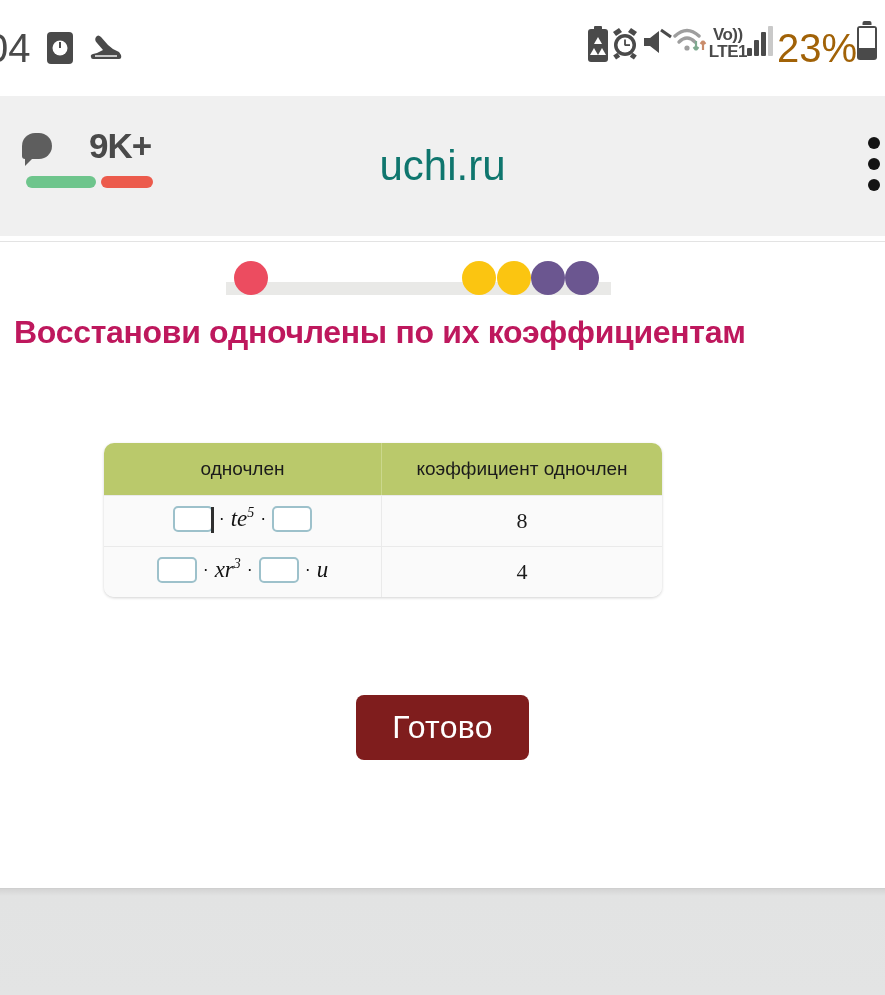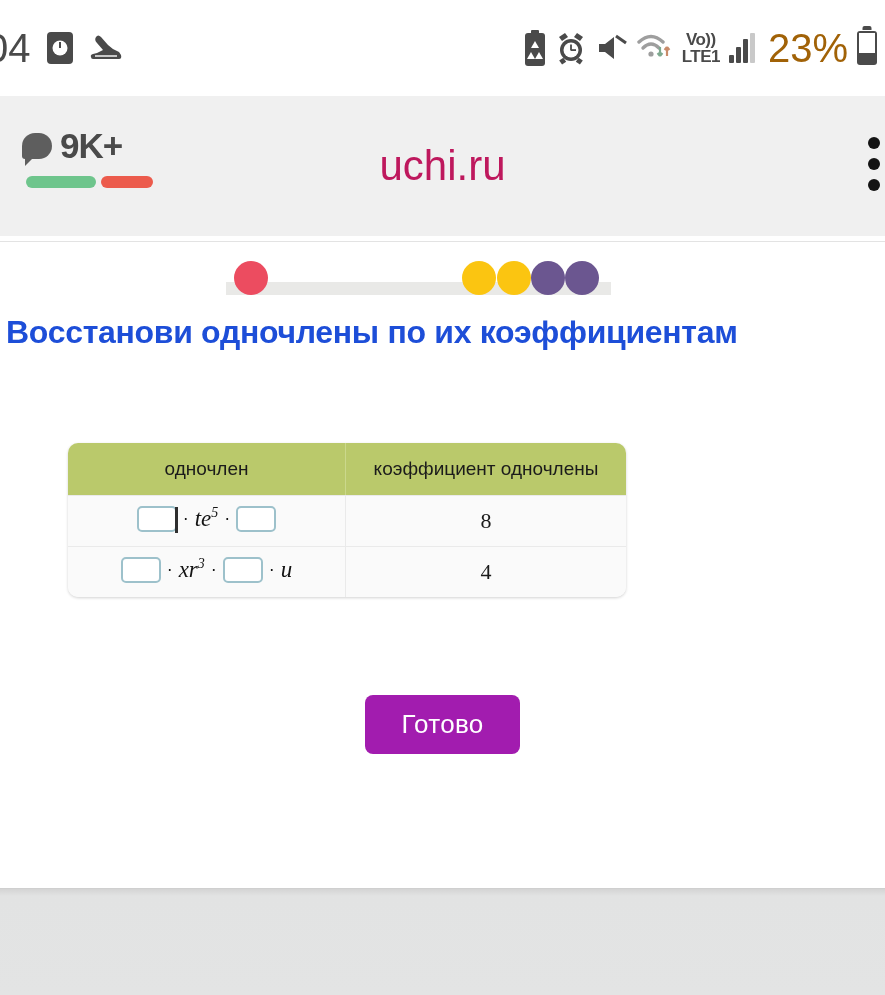--- a/index.html
+++ b/index.html
@@ -15,21 +15,21 @@
     position: absolute; top: 0; left: 0; width: 885px; height: 96px;
     background: #ffffff;
     display: flex; align-items: center; justify-content: space-between;
     padding: 0 8px 0 0;
   }
   .sb-left { display: flex; align-items: center; gap: 16px; padding-left: 0px; }
   .sb-clock {
     font-size: 40px; color: #4a4a4a; letter-spacing: 0px;
     margin-left: -14px;
   }
-  .sb-right { display: flex; align-items: center; gap: 9px; }
+  .sb-right { display: flex; align-items: flex-start; }
   .sb-batt-pct { font-size: 40px; color: #a16207; margin-left: 4px; }
 
   .ic { display: inline-block; color: #4a4a4a; }
 
   
   .ic-clocksq {
     width: 26px; height: 32px; background: #4a4a4a; border-radius: 4px;
     position: relative;
   }
   .ic-clocksq::after {
@@ -83,28 +83,28 @@
   .chat-row { display:flex; align-items:center; gap:8px; }
   .bubble {
     width: 30px; height: 26px; background:#5e5e5e; border-radius: 13px 13px 13px 3px;
     position: relative;
   }
   .bubble::after{
     content:""; position:absolute; left:3px; bottom:-7px;
     border-left: 9px solid #5e5e5e;
     border-bottom: 9px solid transparent;
   }
-  .chat-count { font-size: 35px; font-weight: bold; color:#4a4a4a; letter-spacing:-1px; }
+  .chat-count { font-size: 35px; font-weight: bold; color:#4a4a4a; letter-spacing:-1px;margin-left:29px; }
   .bars2 { display:flex; gap:5px; margin-top:10px; margin-left: 4px; }
   .bars2 .g { width:70px; height:12px; border-radius:6px; }
 
   .brand {
     position:absolute; left:0; top:96px; width:885px; height:140px;
     display:flex; align-items:center; justify-content:center;
-    font-size: 42px; color:#be185d; font-weight: normal;
+    font-size: 42px; color:#0f766e; font-weight: normal;
     letter-spacing: 0px;
   }
   .kebab {
     position:absolute; right:-1px; top:133px;
     display:flex; flex-direction:column; gap:9px; align-items:center;
     padding: 4px 6px;
   }
   .kebab i { width:12px; height:12px; border-radius:50%; background:#141414; display:block; }
 
   
@@ -125,27 +125,27 @@
   }
   .dot { position:absolute; border-radius:50%; }
   .dot.red    { width:34px; height:34px; top:19px; left:234px;  background:#ec4c60; }
   .dot.y1     { width:34px; height:34px; top:19px; left:462px;  background:#fbc511; }
   .dot.y2     { width:34px; height:34px; top:19px; left:497px;  background:#fbc511; }
   .dot.p1     { width:34px; height:34px; top:19px; left:531px;  background:#6b5690; }
   .dot.p2     { width:34px; height:34px; top:19px; left:565px;  background:#6b5690; }
 
   .task-title {
     margin-top: 6px;
-    padding-left: 6px;
-    font-size: 32px; font-weight: bold; color:#1d4ed8;
+    padding-left: 14px;
+    font-size: 32px; font-weight: bold; color:#be185d;
     letter-spacing: -0.3px; white-space: nowrap;
   }
 
   
-  .tbl-wrap { margin: 92px 0 0 0; display:flex; justify-content:flex-start; padding-left:68px; }
+  .tbl-wrap { margin: 92px 0 0 0; display:flex; justify-content:flex-start; padding-left:104px; }
   .tbl {
     width: 558px;
     border-collapse: separate; border-spacing: 0;
     border-radius: 10px; overflow: hidden;
     box-shadow: 0 1px 3px rgba(0,0,0,0.18);
     background:#fafafa;
   }
   .tbl th {
     background:#bac96b; color:#1b1b1b; font-weight: normal;
     font-size: 19px; line-height: 24px;
@@ -175,22 +175,22 @@
     position: relative;
   }
   .inbox.focused::after {
     content:""; position:absolute; right: -3px; top: -1px;
     width: 3px; height: 26px; background:#2f2f2f;
   }
 
   
   .submit-wrap { margin-top: 98px; display:flex; justify-content:center; }
   .btn-done {
-    background:#a21caf; color:#ffffff; border:none; border-radius:8px;
-    font-size: 26px; padding: 14px 36px; letter-spacing: 0.3px;
+    background:#7f1d1d; color:#ffffff; border:none; border-radius:8px;
+    font-size: 32px; padding: 14px 36px; letter-spacing: 0.3px;
     font-family:"Liberation Sans", sans-serif; cursor: default;
   }
 
   
   .bottom-bar {
     position:absolute; top:888px; left:0; width:885px; height:107px;
     background: linear-gradient(#d4d4d4 0px, #e2e3e3 7px, #e3e4e4 100%);
     border-top: 1px solid #cfcfcf;
   }
 </style>
@@ -292,21 +292,21 @@
     <span class="dot p2"></span>
   </div>
 
   <h1 class="task-title">Восстанови одночлены по их коэффициентам</h1>
 
   <div class="tbl-wrap">
     <table class="tbl">
       <thead>
         <tr>
           <th class="c1">одночлен</th>
-          <th class="c2">коэффициент одночлены</th>
+          <th class="c2">коэффициент одночлен</th>
         </tr>
       </thead>
       <tbody>
 
         <tr>
           <td class="c1">
             <span class="expr">
               <span class="inbox focused"></span>
               <span class="dot-op">·</span>
               <span class="v">te<sup>5</sup></span>

